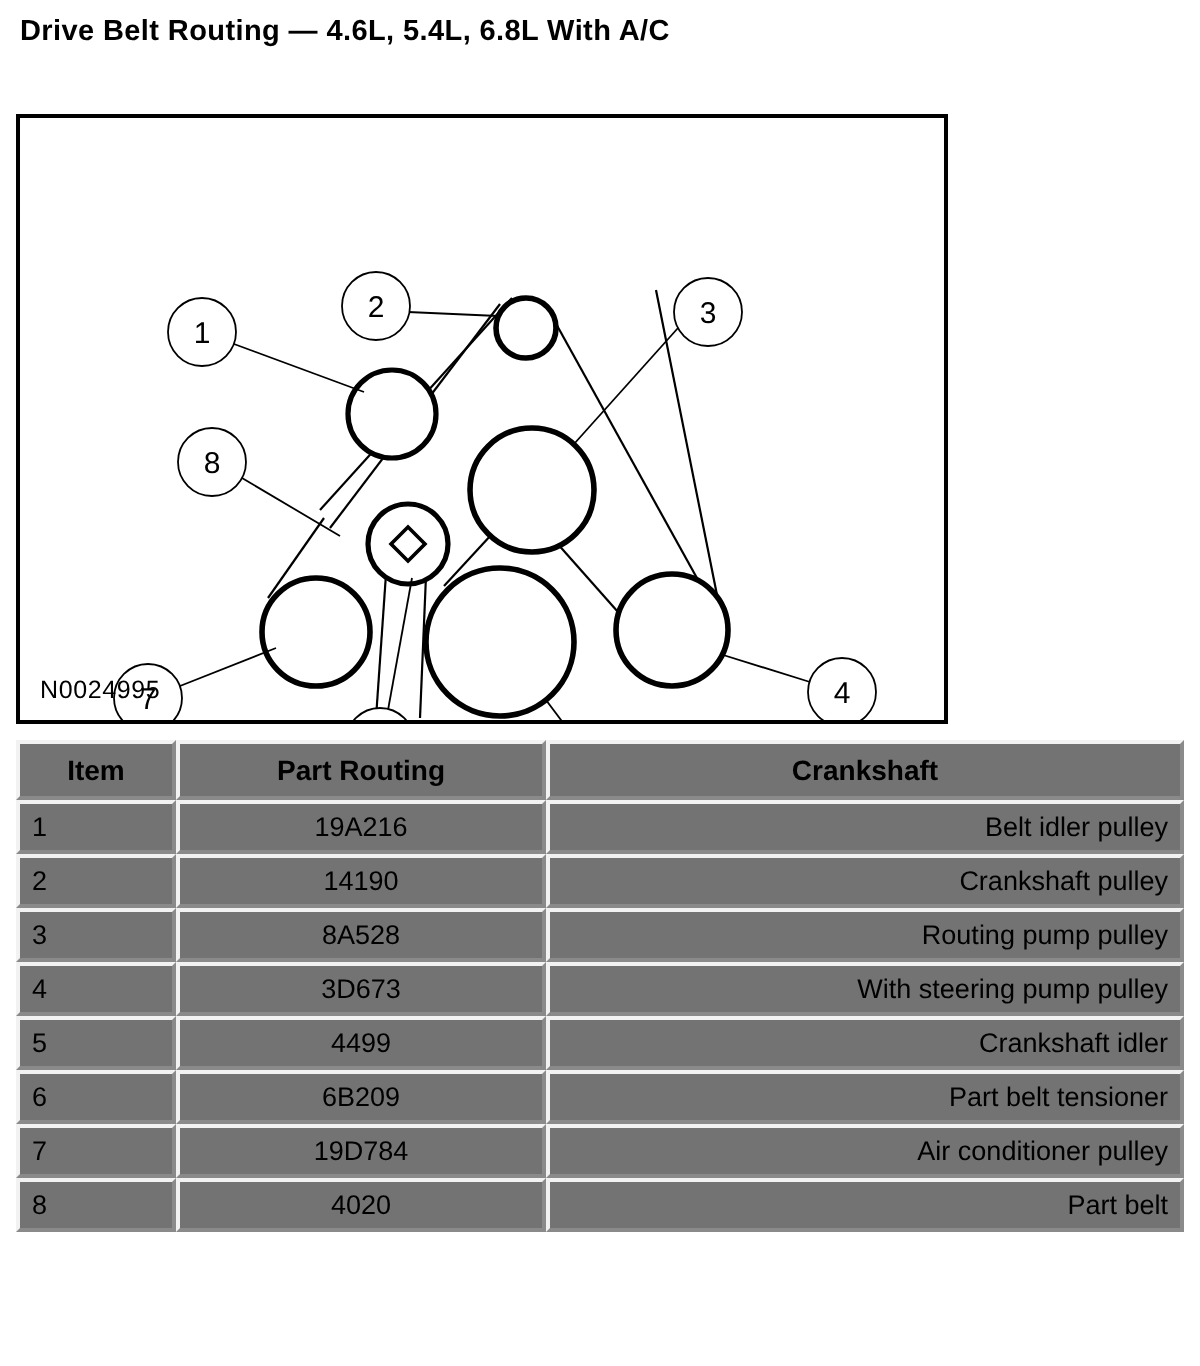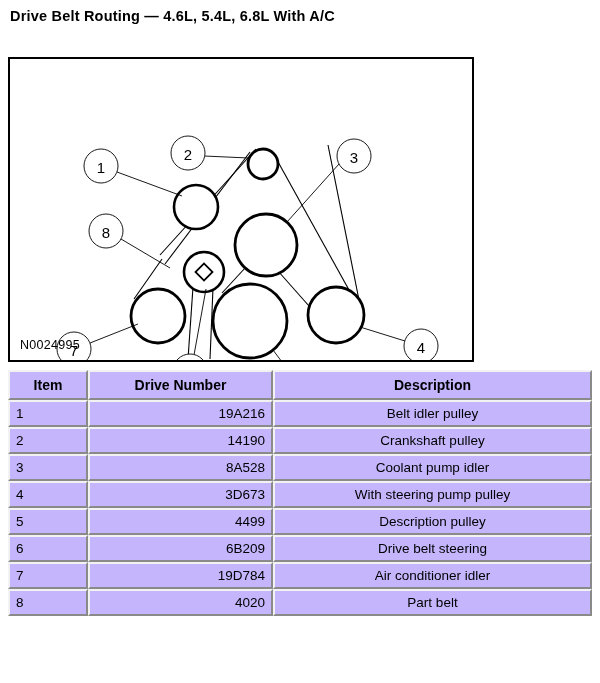--- a/index.html
+++ b/index.html
@@ -65,43 +65,43 @@
     top: 370px;
     width: 584px;
     border-collapse: separate;
     border-spacing: 0;
     background: #ffffff;
     table-layout: fixed;
   }
   .parts-table td, .parts-table th {
     border: 2px solid;
     border-color: #f2f2f2 #8a8a8a #8a8a8a #f2f2f2;
-    background: #c4b5fd;
+    background: #737373;
     padding: 4px 6px;
     font-size: 13.5px;
     font-family: "Liberation Sans", sans-serif;
     color: #000;
     vertical-align: middle;
     height: 26px;
     box-sizing: border-box;
     overflow: hidden;
     white-space: nowrap;
   }
   .parts-table th {
     text-align: center;
     font-weight: bold;
     font-size: 14px;
     height: 30px;
   }
   .col-item  { width: 80px; }
   .col-part  { width: 185px; }
   .col-desc  { width: 319px; }
   .parts-table td.cell-item { text-align: left; }
-  .parts-table td.cell-part { text-align: right; }
-  .parts-table td.cell-desc { text-align: center; }
+  .parts-table td.cell-part { text-align: center; }
+  .parts-table td.cell-desc { text-align: right; }
 
   
   text.callout-num {
     font-family: "Liberation Sans", sans-serif;
     font-size: 15px;
     fill: #000;
     text-anchor: middle;
     dominant-baseline: central;
   }
 </style>
@@ -200,59 +200,59 @@
 
   <table class="parts-table">
     <colgroup>
       <col class="col-item">
         <col class="col-part">
         <col class="col-desc">
     </colgroup>
     <thead>
       <tr>
         <th>Item</th>
-        <th>Drive Number</th>
-        <th>Description</th>
+        <th>Part Routing</th>
+        <th>Crankshaft</th>
       </tr>
     </thead>
     <tbody>
       <tr>
         <td class="cell-item">1</td>
         <td class="cell-part">19A216</td>
         <td class="cell-desc">Belt idler pulley</td>
       </tr>
       <tr>
         <td class="cell-item">2</td>
         <td class="cell-part">14190</td>
         <td class="cell-desc">Crankshaft pulley</td>
       </tr>
       <tr>
         <td class="cell-item">3</td>
         <td class="cell-part">8A528</td>
-        <td class="cell-desc">Coolant pump idler</td>
+        <td class="cell-desc">Routing pump pulley</td>
       </tr>
       <tr>
         <td class="cell-item">4</td>
         <td class="cell-part">3D673</td>
         <td class="cell-desc">With steering pump pulley</td>
       </tr>
       <tr>
         <td class="cell-item">5</td>
         <td class="cell-part">4499</td>
-        <td class="cell-desc">Description pulley</td>
+        <td class="cell-desc">Crankshaft idler</td>
       </tr>
       <tr>
         <td class="cell-item">6</td>
         <td class="cell-part">6B209</td>
-        <td class="cell-desc">Drive belt steering</td>
+        <td class="cell-desc">Part belt tensioner</td>
       </tr>
       <tr>
         <td class="cell-item">7</td>
         <td class="cell-part">19D784</td>
-        <td class="cell-desc">Air conditioner idler</td>
+        <td class="cell-desc">Air conditioner pulley</td>
       </tr>
       <tr>
         <td class="cell-item">8</td>
         <td class="cell-part">4020</td>
         <td class="cell-desc">Part belt</td>
       </tr>
     </tbody>
   </table>
 
 </div>

